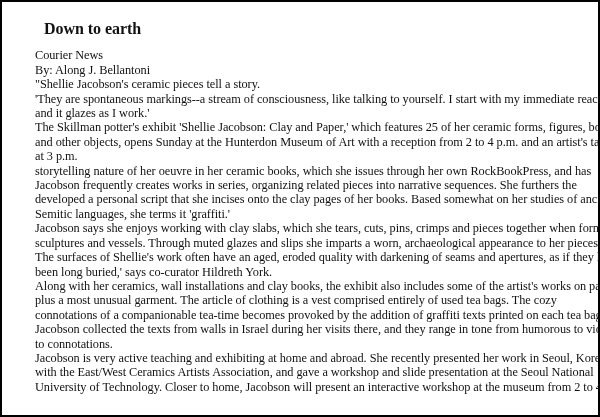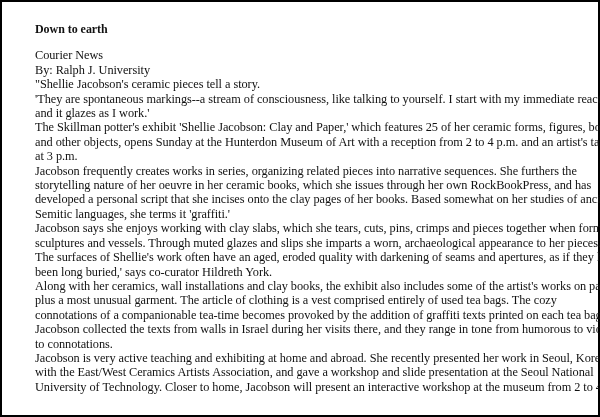--- a/index.html
+++ b/index.html
@@ -28,56 +28,56 @@
       top: 20px;
       width: 540px;
       font-family: "Liberation Serif", serif;
       font-size: 12.3px;
       line-height: 14.4px;
       color: #111;
       letter-spacing: -0.05px;
     }
     .headline {
       font-weight: bold;
-      font-size: 12px;
-      margin: 0 0 12px 0;
+      font-size: 16px;
+      margin: 0 0 12px 9px;
     }
     .line {
       display: block;
       white-space: nowrap;
     }
     p.para {
       margin: 0;
       padding: 0;
     }
   </style>
 </head>
 <body>
 
 <div class="frame">
   <div class="content">
     <div class="headline">Down to earth</div>
     <span class="line">Courier News</span>
-    <span class="line">By: Ralph J. University</span>
+    <span class="line">By: Along J. Bellantoni</span>
     <div id="article-body">
         <p class="para">
           <span class="line">"Shellie Jacobson's ceramic pieces tell a story.</span>
         </p>
         <p class="para">
           <span class="line">'They are spontaneous markings--a stream of consciousness, like talking to yourself. I start with my immediate reactions</span>
           <span class="line">and it glazes as I work.'</span>
         </p>
         <p class="para">
           <span class="line">The Skillman potter's exhibit 'Shellie Jacobson: Clay and Paper,' which features 25 of her ceramic forms, figures, books</span>
           <span class="line">and other objects, opens Sunday at the Hunterdon Museum of Art with a reception from 2 to 4 p.m. and an artist's talk</span>
           <span class="line">at 3 p.m.</span>
         </p>
         <p class="para">
+          <span class="line">storytelling nature of her oeuvre in her ceramic books, which she issues through her own RockBookPress, and has</span>
           <span class="line">Jacobson frequently creates works in series, organizing related pieces into narrative sequences. She furthers the</span>
-          <span class="line">storytelling nature of her oeuvre in her ceramic books, which she issues through her own RockBookPress, and has</span>
           <span class="line">developed a personal script that she incises onto the clay pages of her books. Based somewhat on her studies of ancient</span>
           <span class="line">Semitic languages, she terms it 'graffiti.'</span>
         </p>
         <p class="para">
           <span class="line">Jacobson says she enjoys working with clay slabs, which she tears, cuts, pins, crimps and pieces together when forming</span>
           <span class="line">sculptures and vessels. Through muted glazes and slips she imparts a worn, archaeological appearance to her pieces.</span>
           <span class="line">The surfaces of Shellie's work often have an aged, eroded quality with darkening of seams and apertures, as if they had</span>
           <span class="line">been long buried,' says co-curator Hildreth York.</span>
         </p>
         <p class="para">

